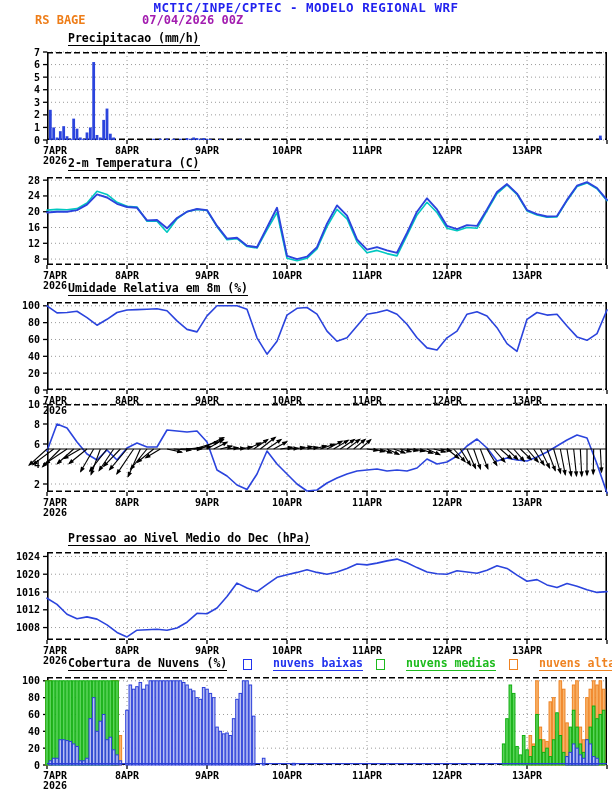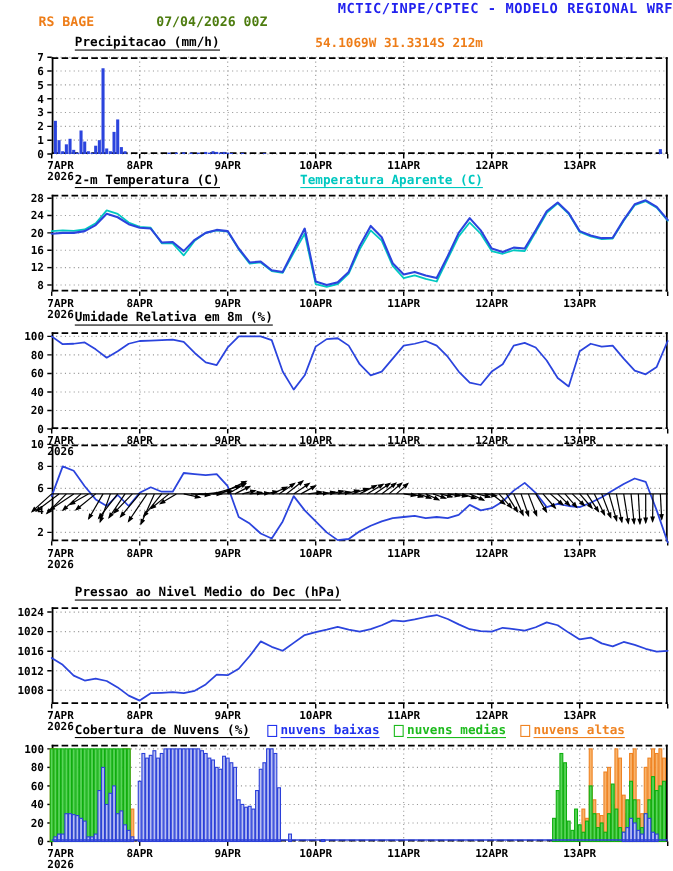--- a/index.html
+++ b/index.html
@@ -1,52 +1,51 @@
 <!DOCTYPE html>
 <html><head>
 <meta charset="utf-8">
 <style>
   html,body{margin:0;padding:0}
   body{width:612px;height:792px;position:relative;background:#ffffff;overflow:hidden;
        font-family:"DejaVu Sans Mono",monospace}
-  .hdr-title{position:absolute;top:0;left:0;width:612px;text-align:right;
+  .hdr-title{position:absolute;top:0;left:0;width:612px;text-align:center;
     font:bold 12.5px "DejaVu Sans Mono",monospace;color:#2222ee;letter-spacing:.5px}
   .hdr-station{position:absolute;top:13px;left:35px;font:bold 12px "DejaVu Sans Mono",monospace;color:#ee7d18}
-  .hdr-run{position:absolute;top:13px;left:142px;font:bold 12px "DejaVu Sans Mono",monospace;color:#4d7c0f}
+  .hdr-run{position:absolute;top:13px;left:142px;font:bold 12px "DejaVu Sans Mono",monospace;color:#a21caf}
   .panel{position:absolute;left:0;width:491px}
   .title-row{position:relative;height:23px}
   .ptitle{position:absolute;left:68px;bottom:2px;font:bold 11.5px "DejaVu Sans Mono",monospace;
     color:#000;border-bottom:1.5px solid currentColor;line-height:1.15;white-space:nowrap}
   .rlabel{position:absolute;right:52px;bottom:2px;font:bold 11.5px "DejaVu Sans Mono",monospace;
     white-space:nowrap;line-height:1.15}
   .rlabel.loc{color:#ee7d18;border-bottom:none}
   .rlabel.cyan{color:#00c8c0;border-bottom:1.5px solid currentColor}
   .legend-row{position:absolute;left:243px;bottom:2px;display:flex;gap:13px;align-items:flex-end}
-  .leg{display:flex;align-items:flex-end;gap:3px;font:bold 11.5px "DejaVu Sans Mono",monospace;line-height:1.15}
+  .leg{display:flex;align-items:flex-end;gap:21px;font:bold 11.5px "DejaVu Sans Mono",monospace;line-height:1.15}
   .leg .box{display:inline-block;width:7px;height:9px;border:1.5px solid currentColor;margin-bottom:1px}
   .leg .lbl{border-bottom:1.5px solid currentColor;white-space:nowrap}
   .leg.low{color:#2233ee}.leg.mid{color:#1dbb1d}.leg.high{color:#ef8322}
   svg{display:block}
   .grid{stroke:#9a9a9a;stroke-width:1;stroke-dasharray:1 3}
   .tick{stroke:#000;stroke-width:1.3}
   .bdash{stroke:#000;stroke-width:1.6;stroke-dasharray:6 3}
   .bsolid{stroke:#000;stroke-width:1.6}
   .ylab,.xlab{font:bold 10px "DejaVu Sans Mono",monospace;fill:#000}
 </style>
 </head>
 <body>
 
 <div class="hdr-title">MCTIC/INPE/CPTEC - MODELO REGIONAL WRF</div>
 <div class="hdr-station">RS BAGE</div>
 <div class="hdr-run">07/04/2026 00Z</div>
 
 <div class="panel" style="top:25px">
   <div class="title-row">
     <span class="ptitle">Precipitacao (mm/h)</span>
-    <span class="rlabel loc">54.1069W 31.3314S 212m</span>
   </div>
   <div>
       <svg width="612" height="118" viewBox="0 0 612 118">
         <g transform="translate(0,4)">
           <line x1="47" y1="88" x2="607" y2="88" class="grid"></line>
           <line x1="43" y1="88" x2="47" y2="88" class="tick"></line>
           <text x="40" y="91.5" class="ylab" text-anchor="end">0</text>
           <line x1="47" y1="75.42857142857143" x2="607" y2="75.42857142857143" class="grid"></line>
           <line x1="43" y1="75.42857142857143" x2="47" y2="75.42857142857143" class="tick"></line>
           <text x="40" y="78.92857142857143" class="ylab" text-anchor="end">1</text>
@@ -131,21 +130,20 @@
           <rect x="238.93333333333334" y="87.24571428571429" width="2.8" height="0.7542857142857144" fill="#2b44dd"></rect>
           <rect x="598.9333333333334" y="83.60000000000001" width="2.8" height="4.3999999999999915" fill="#2b44dd"></rect>
         </g>
       </svg>
     </div>
 </div>
 
 <div class="panel" style="top:150px">
   <div class="title-row">
     <span class="ptitle">2-m Temperatura (C)</span>
-    <span class="rlabel cyan">Temperatura Aparente (C)</span>
   </div>
   <div>
       <svg width="612" height="118" viewBox="0 0 612 118">
         <g transform="translate(0,4)">
           <line x1="47" y1="82.08071748878923" x2="607" y2="82.08071748878923" class="grid"></line>
           <line x1="43" y1="82.08071748878923" x2="47" y2="82.08071748878923" class="tick"></line>
           <text x="40" y="85.58071748878923" class="ylab" text-anchor="end">8</text>
           <line x1="47" y1="66.29596412556054" x2="607" y2="66.29596412556054" class="grid"></line>
           <line x1="43" y1="66.29596412556054" x2="47" y2="66.29596412556054" class="tick"></line>
           <text x="40" y="69.79596412556054" class="ylab" text-anchor="end">12</text>

